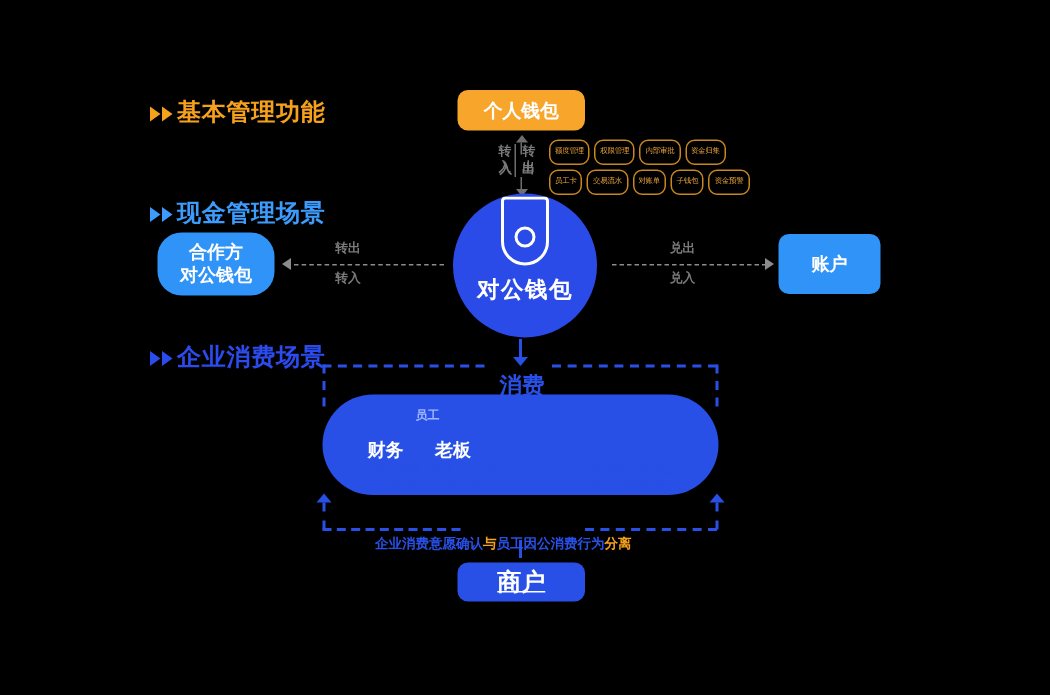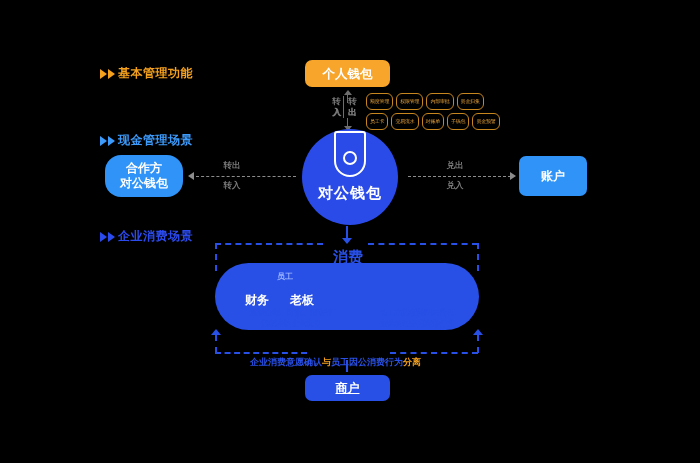--- a/index.html
+++ b/index.html
@@ -6,31 +6,31 @@
   body{width:700px;height:463px;position:relative;overflow:hidden;
        font-family:"DejaVu Sans","Liberation Sans",sans-serif;}
   .stage{position:absolute;inset:0;}
   .abs{position:absolute;}
 
   
   .sec{display:flex;align-items:center;gap:3px;white-space:nowrap;}
   .sec .arrows{display:flex;gap:1px;}
   .sec .arrows i{width:0;height:0;border-top:5px solid transparent;
       border-bottom:5px solid transparent;border-left:7px solid currentColor;display:block;}
-  .sec .txt{font-size:12px;font-weight:bold;letter-spacing:.5px;}
+  .sec .txt{font-size:16px;font-weight:bold;letter-spacing:.5px;}
   .sec-orange{color:#F5A11E;}
   .sec-blue{color:#3C9BFB;}
   .sec-blue2{color:#2C4BEE;}
 
   
   .chip{display:flex;align-items:center;justify-content:center;text-align:center;
         color:#fff;font-weight:bold;border-radius:6px;line-height:1.25;}
   .orange-chip{background:#F7A52B;font-size:12.5px;border-radius:7px;}
   .blue-chip{background:#2F93F7;font-size:12px;border-radius:7px;}
-  .royal-chip{background:#2850E6;font-size:12px;border-radius:7px;text-decoration:underline;}
+  .royal-chip{background:#2850E6;font-size:16px;border-radius:7px;text-decoration:underline;}
 
   
   .taggrid{display:flex;flex-direction:column;gap:3px;}
   .tagrow{display:flex;gap:3px;}
   .tag{border:1px solid #C8861F;border-radius:6px;color:#E9A33A;
        font-size:5px;line-height:1;padding:3px 3px;height:9px;
        display:flex;align-items:center;justify-content:center;white-space:nowrap;
        letter-spacing:-.2px;}
 
   

